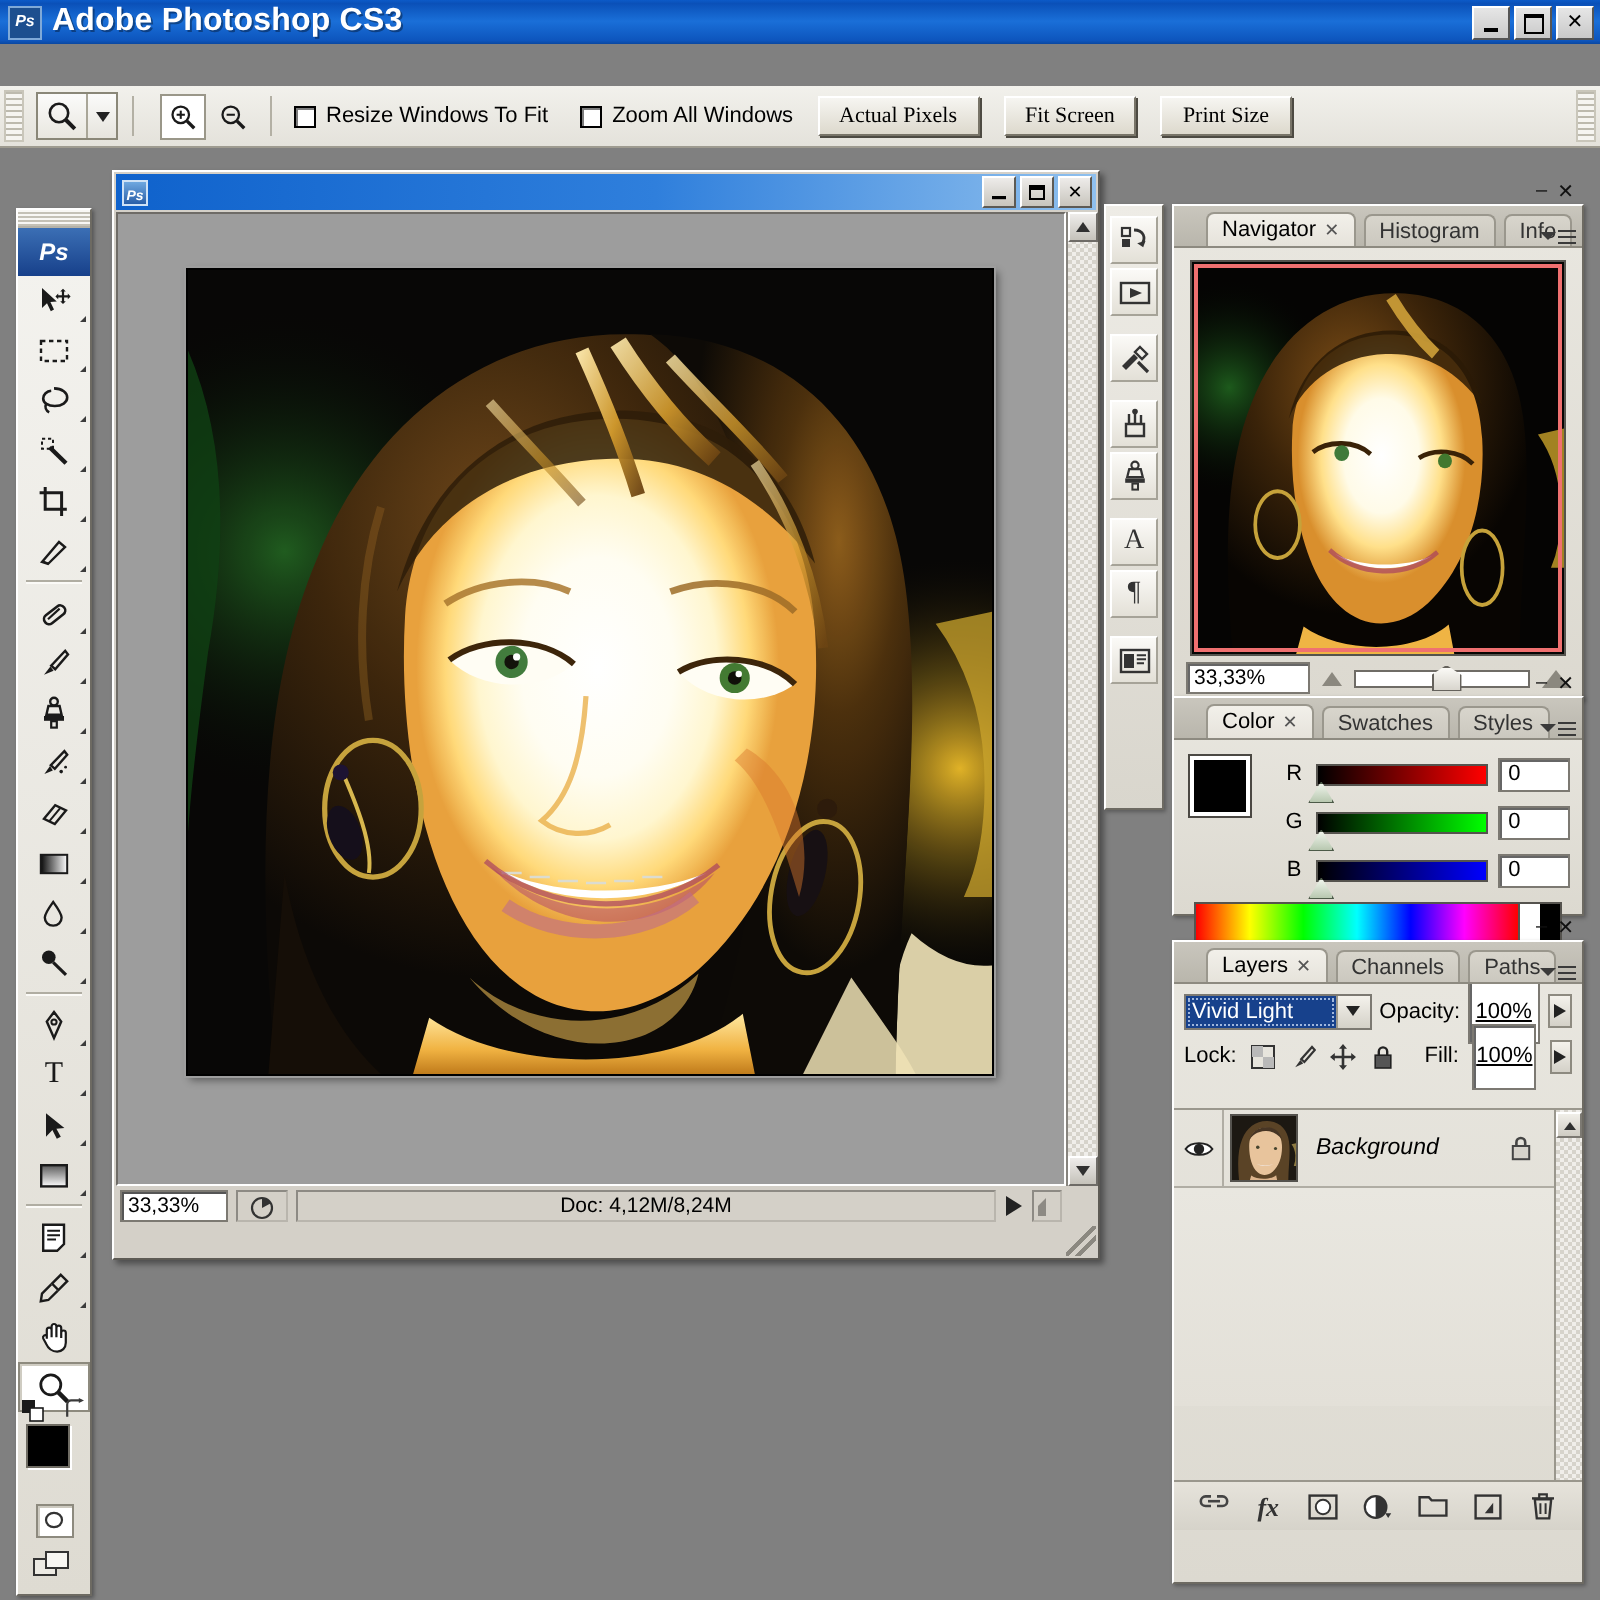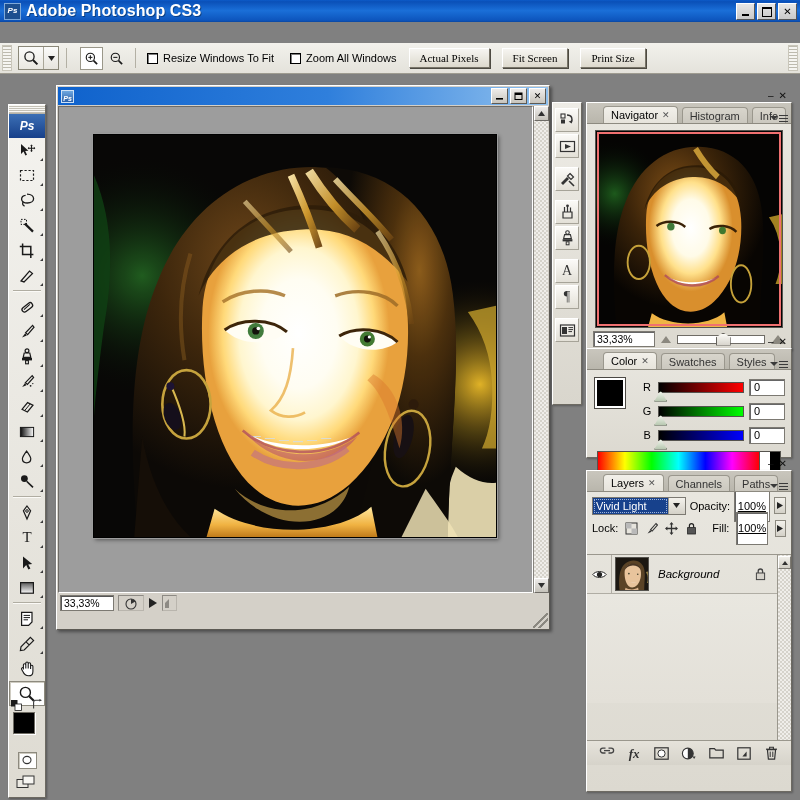--- a/index.html
+++ b/index.html
@@ -774,20 +774,21 @@
       </div>
 
       <div class="statusbar">
         <div class="sb-zoom">33,33%</div>
         <div class="sb-cell" style="width:26px;margin-left:4px;">
           <svg width="13" height="13" viewBox="0 0 13 13">
             <circle cx="6" cy="7" r="5" fill="none" stroke="#333" stroke-width="1.1"></circle>
             <path d="M6 7 L6 2 A5 5 0 0 1 10.4 4.6 Z" fill="#333"></path>
           </svg>
         </div>
+        <div class="sb-cell" style="flex:1;margin-left:4px;">Doc: 4,12M/8,24M</div>
         <div class="sb-cell" style="width:18px;border:none;">
           <svg width="8" height="10">
               <polygon points="0,0 8,5 0,10" fill="#222"></polygon>
             </svg>
         </div>
         <div class="sb-cell" style="width:15px;margin-right:2px;">
           <svg width="9" height="9">
               <polygon points="0,4 4,0 4,9 0,9" fill="#8d8a84"></polygon>
             </svg>
         </div>

